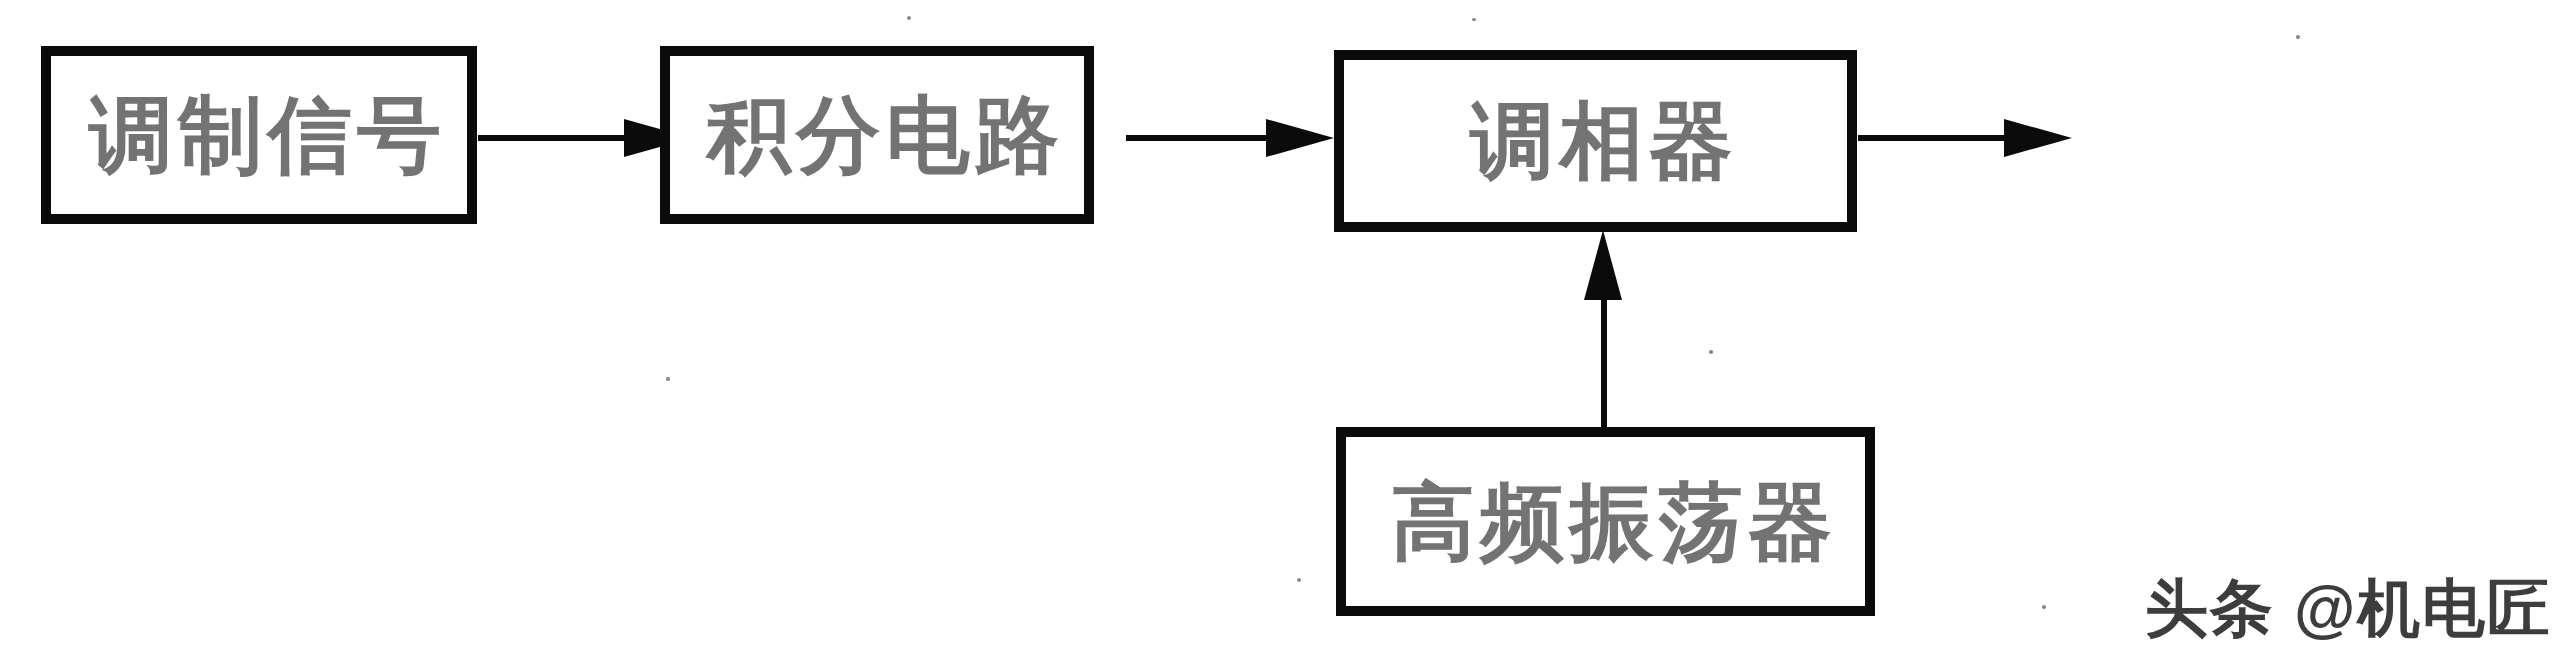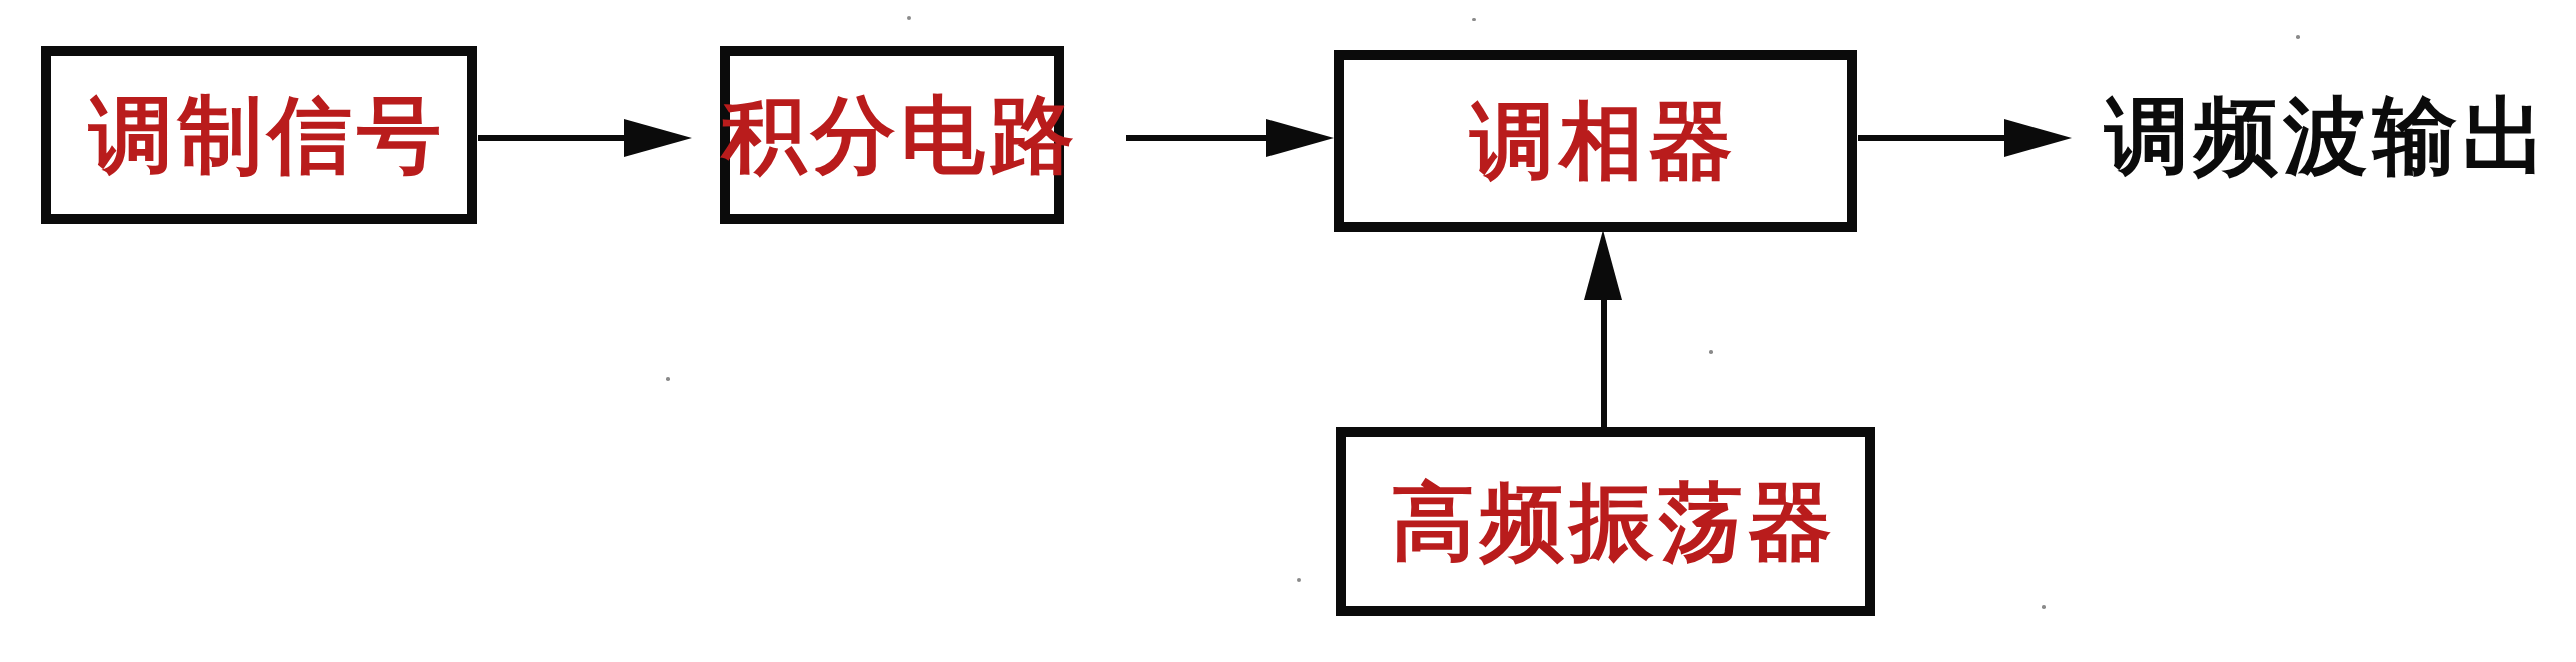--- a/index.html
+++ b/index.html
@@ -19,31 +19,31 @@
   .block {
     position: absolute;
     border: 10.5px solid #0b0b0b;
     background: #ffffff;
     display: flex;
     align-items: center;
     justify-content: center;
     box-sizing: border-box;
   }
   .block .label {
-    color: #b91c1c;
+    color: #737373;
     font-weight: 700;
     font-size: 84px;
     letter-spacing: 5.3px;
     white-space: nowrap;
     line-height: 1;
     padding-left: 5.3px; 
     margin-left: 12px;
   }
   #block-modulating-signal { left: 41px;  top: 46px;  width: 436px; height: 178px; }
-  #block-integrator        { left: 720px; top: 46px;  width: 344px; height: 178px; }
+  #block-integrator        { left: 660px; top: 46px;  width: 434px; height: 178px; }
   #block-phase-modulator   { left: 1334px;top: 50px;  width: 523px; height: 182px; text-align: center; }
   #block-hf-oscillator     { left: 1336px;top: 427px; width: 539px; height: 189px; }
 
   
   .hline {
     position: absolute;
     height: 6.1px;
     background: #0b0b0b;
   }
   .vline {
@@ -132,29 +132,29 @@
   <div class="hline" id="arrow2-line"></div>
   <div class="head-right" id="arrow2-head"></div>
 
   <div class="block" id="block-phase-modulator">
     <span class="label">调相器</span>
   </div>
 
   <div class="hline" id="arrow3-line"></div>
   <div class="head-right" id="arrow3-head"></div>
 
-  <div class="output-label">调频波输出</div>
 
   <div class="block" id="block-hf-oscillator">
     <span class="label">高频振荡器</span>
   </div>
 
   <div class="vline" id="arrow4-line"></div>
   <div class="head-up" id="arrow4-head"></div>
 
+  <div class="watermark">头条 @机电匠</div>
 
   <span class="speck" style="left: 907px; top: 16px;  width: 4.4px; height: 4.4px;"></span>
   <span class="speck" style="left: 1472px; top: 17.5px;  width: 3.5px; height: 3.5px;"></span>
   <span class="speck" style="left: 2296px; top: 35px;  width: 3.5px; height: 3.5px;"></span>
   <span class="speck" style="left: 666px;  top: 377px; width: 3.5px; height: 3.5px;"></span>
   <span class="speck" style="left: 1709px; top: 350px; width: 3.5px; height: 3.5px;"></span>
   <span class="speck" style="left: 1297px; top: 578px; width: 4.4px; height: 4.4px;"></span>
   <span class="speck" style="left: 2042px; top: 605px; width: 3.5px; height: 3.5px;"></span>
 </div>
 

